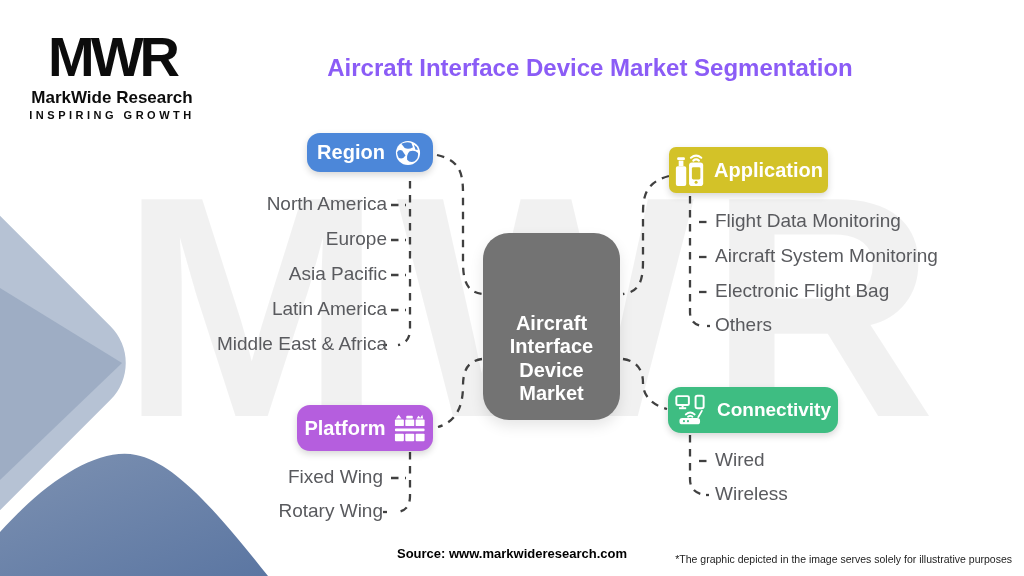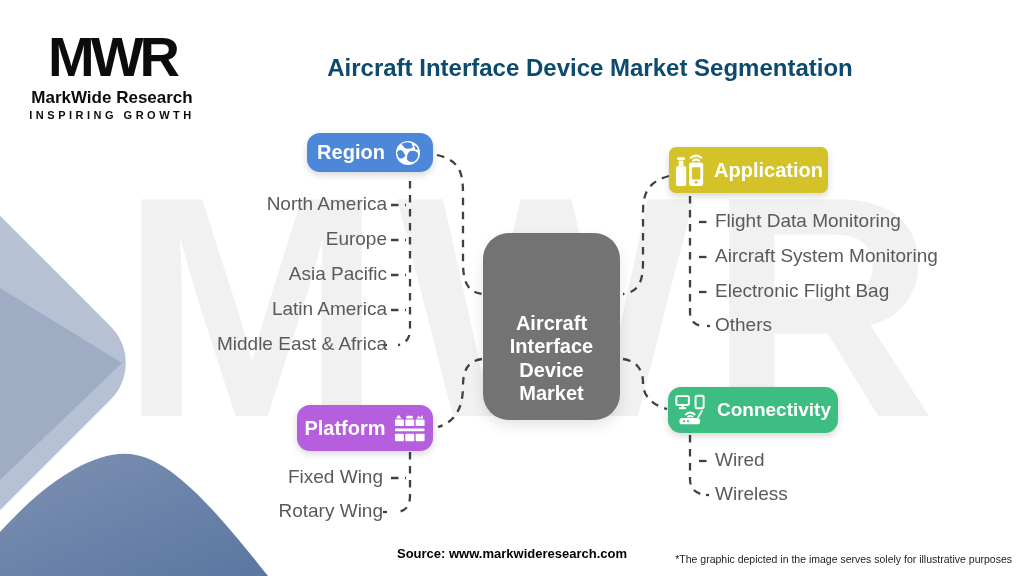--- a/index.html
+++ b/index.html
@@ -25,21 +25,21 @@
   }
   .decor-svg{position:absolute;left:0;top:0;z-index:1;}
   
   .logo{position:absolute;left:28px;top:28px;width:168px;text-align:center;z-index:3;color:#0c0c0c;}
   .logo-mark{font-size:56px;font-weight:bold;letter-spacing:-4px;line-height:1.05;}
   .logo-name{font-size:17px;font-weight:bold;margin-top:1px;}
   .logo-tagline{font-size:11px;font-weight:bold;letter-spacing:3.5px;margin-top:1px;}
   
   .title{
     position:absolute;left:240px;top:54px;width:700px;z-index:3;
-    font-size:24px;font-weight:bold;color:#0c4a6e;text-align:center;
+    font-size:24px;font-weight:bold;color:#8b5cf6;text-align:center;
   }
   
   .connector-svg{position:absolute;left:0;top:0;z-index:2;}
   .connector-svg path{fill:none;stroke:#404040;stroke-width:2.3;stroke-dasharray:7.5 6.5;}
   
   .center-node{
     position:absolute;left:483px;top:233px;width:137px;height:187px;z-index:3;
     border-radius:26px;color:#fff;display:flex;align-items:flex-end;justify-content:center;
     padding-bottom:14px;font-size:20px;font-weight:bold;line-height:1.18;text-align:center;
     white-space:pre-line;box-shadow:0 6px 14px rgba(0,0,0,0.10);

